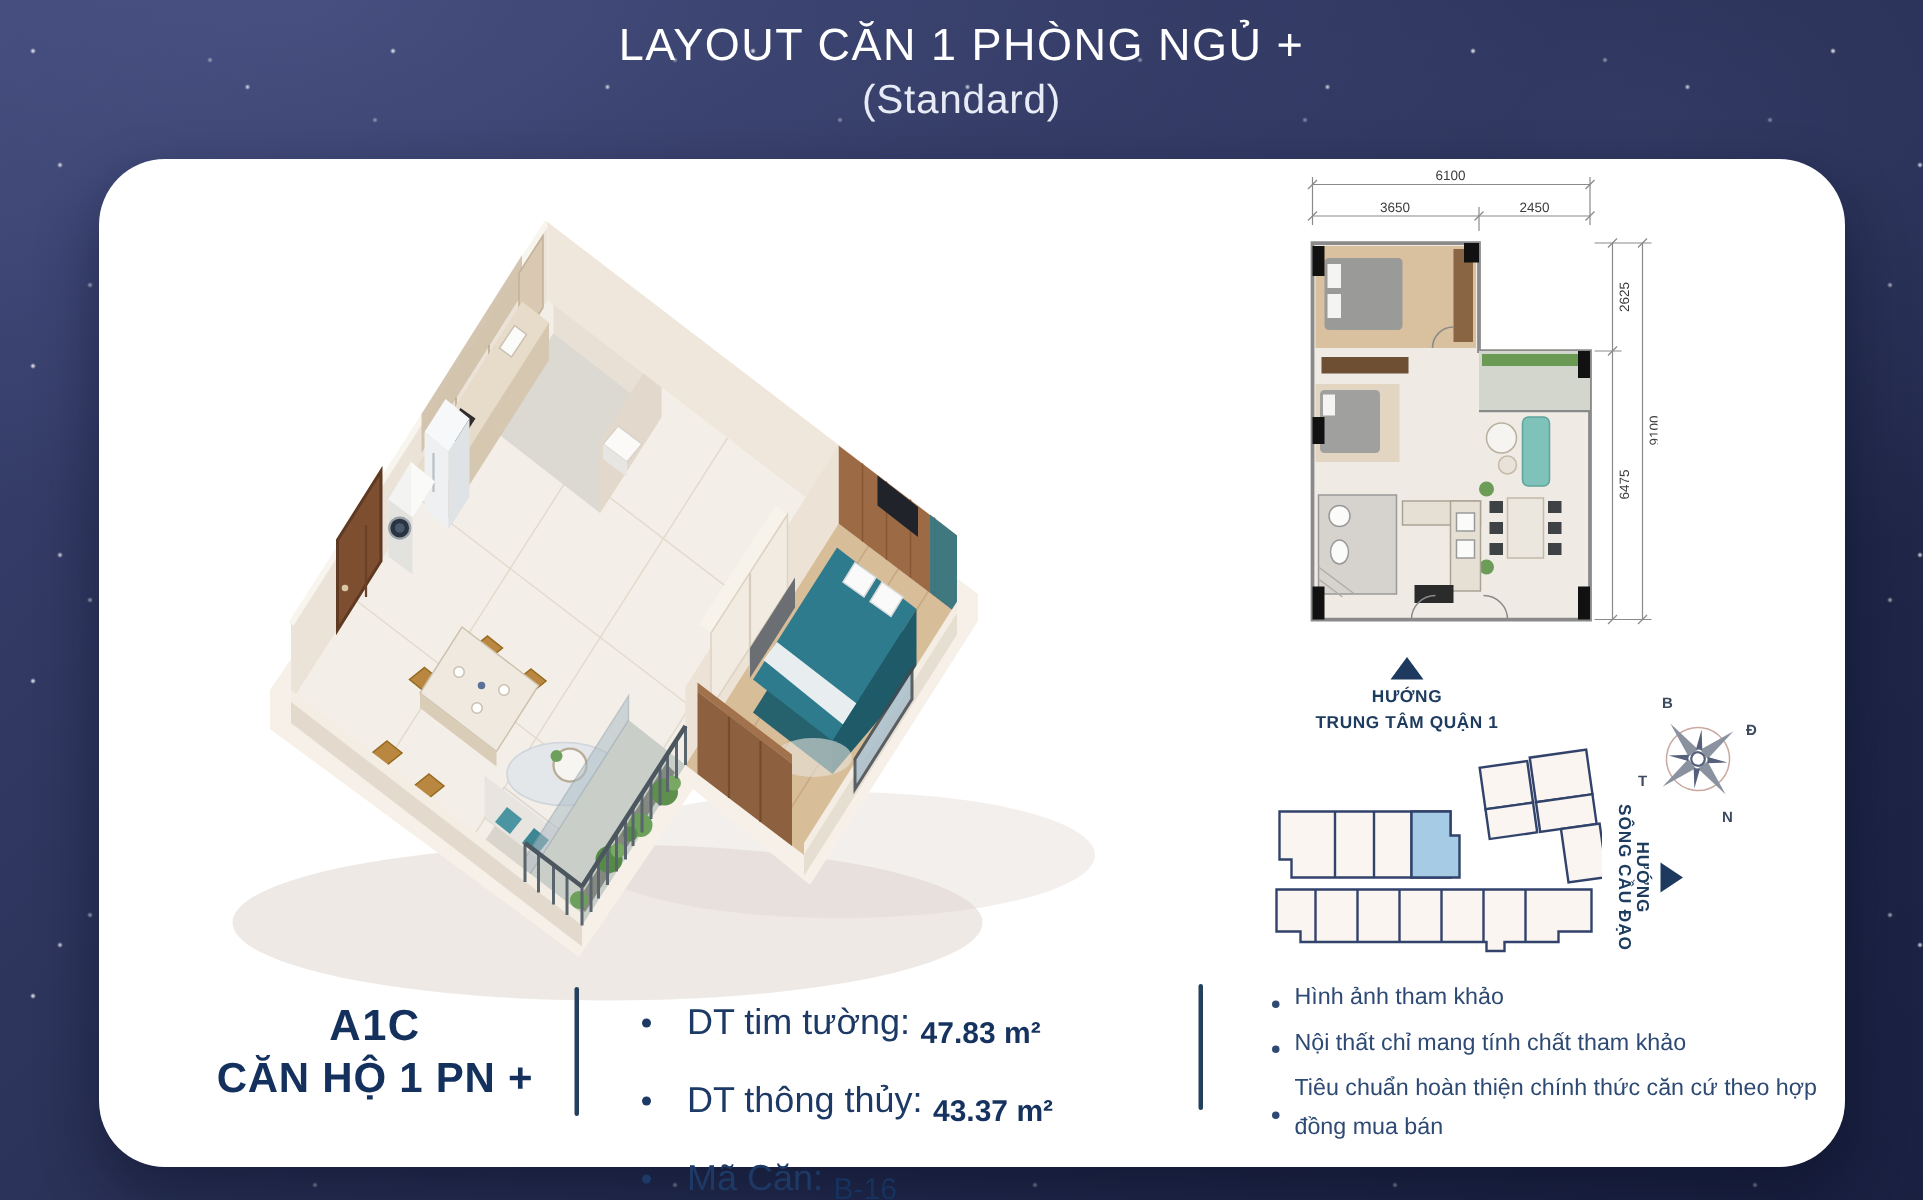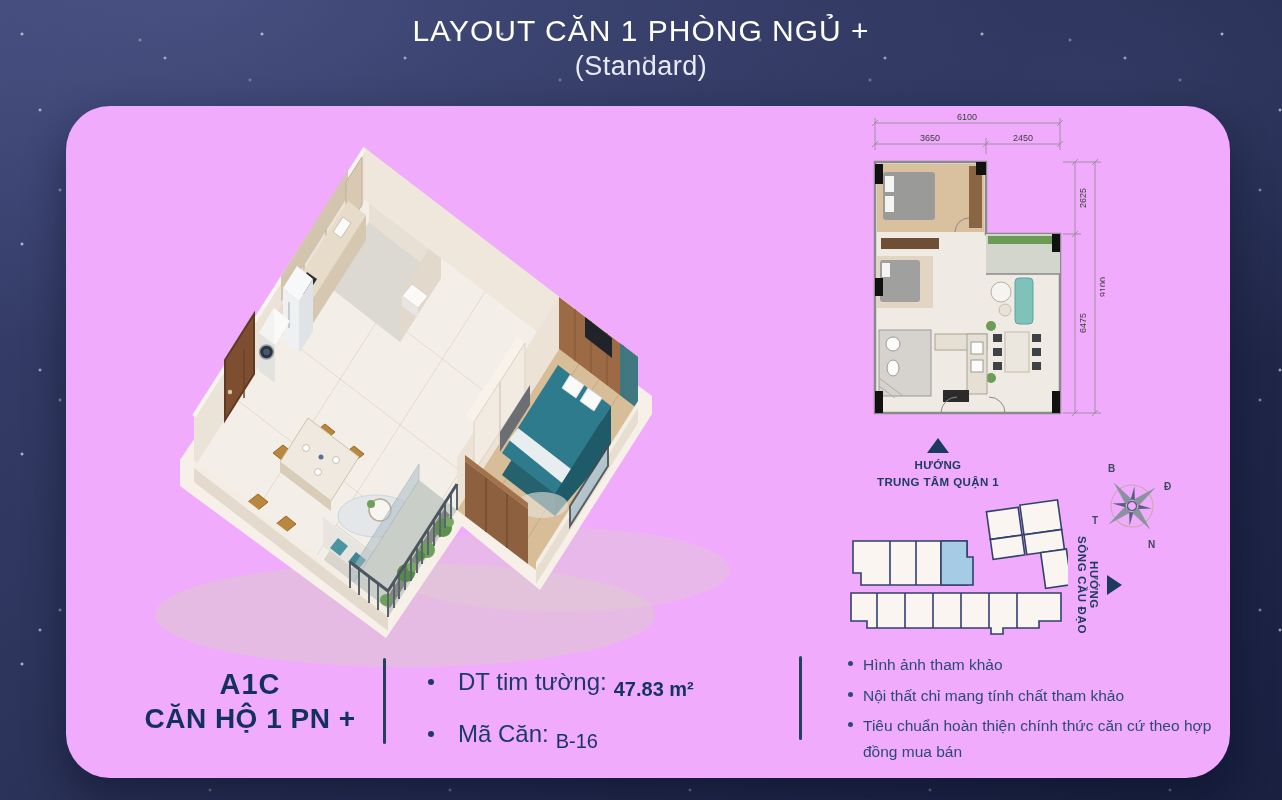--- a/index.html
+++ b/index.html
@@ -36,21 +36,21 @@
   .header { position:absolute; left:0; right:0; top:14px; text-align:center; z-index:3; }
   .header .main {
     color:#ffffff; font-size:30px; font-weight:400; letter-spacing:1px;
   }
   .header .sub {
     color:#e7ebf5; font-size:27px; font-weight:400; margin-top:3px; letter-spacing:.5px;
   }
 
   .card {
     position:absolute; left:66px; top:106px; width:1164px; height:672px;
-    background:#f0abfc; border-radius:44px; z-index:2;
+    background:#ffffff; border-radius:44px; z-index:2;
     box-shadow:0 18px 40px rgba(5,10,30,.45);
   }
 
   
   .iso3d { position:absolute; left:74px; top:34px; width:660px; height:540px; }
 
   
   .plan2d { position:absolute; left:789px; top:4px; width:250px; height:325px; }
   .plan2d text { font-family:"Liberation Sans",sans-serif; fill:#3c3c3c; font-size:9px; }
 
@@ -93,21 +93,21 @@
   .vdiv.one { left:317px; top:552px; height:86px; }
   .vdiv.two { left:733px; top:550px; height:84px; }
 
   .specs { position:absolute; left:362px; top:556px; width:330px; }
   .specs .row { display:flex; align-items:center; margin-bottom:13px; }
   .specs .dot { width:6px; height:6px; border-radius:50%; background:#1d3a66; margin-right:24px; flex:0 0 auto; }
   .specs .label { color:#1d3a66; font-size:24px;text-align:center; }
   .specs .value { color:#16325e; font-size:20px; font-weight:800; margin-left:7px;margin-top:16px; }
 
   .notes { position:absolute; left:782px; top:546px; width:368px; }
-  .notes .nrow { display:flex; margin-bottom:5px; }
+  .notes .nrow { display:flex; margin-bottom:5px;align-items:center; }
   .notes .dot { width:5px; height:5px; border-radius:50%; background:#2e4a74; margin:9px 10px 0 0; flex:0 0 auto; }
   .notes .ntext { color:#2e4a74; font-size:15.5px; line-height:1.65; }
 </style>
 </head>
 <body>
 
 <div class="header">
   <div class="main">LAYOUT CĂN 1 PHÒNG NGỦ +</div>
   <div class="sub">(Standard)</div>
 </div>
@@ -451,20 +451,25 @@
   <div class="vdiv one"></div>
 
   <div class="specs">
     <div class="row">
       <span class="dot"></span>
       <span class="label">DT tim tường:</span>
       <span class="value">47.83 m²</span>
     </div>
     <div class="row">
       <span class="dot"></span>
+      <span class="label">DT thông thủy:</span>
+      <span class="value">43.37 m²</span>
+    </div>
+    <div class="row">
+      <span class="dot"></span>
       <span class="label">Mã Căn:</span>
       <span class="value" style="font-weight:400">B-16</span>
     </div>
   </div>
 
   <div class="vdiv two"></div>
 
   <div class="notes">
     <div class="nrow">
       <span class="dot"></span>

